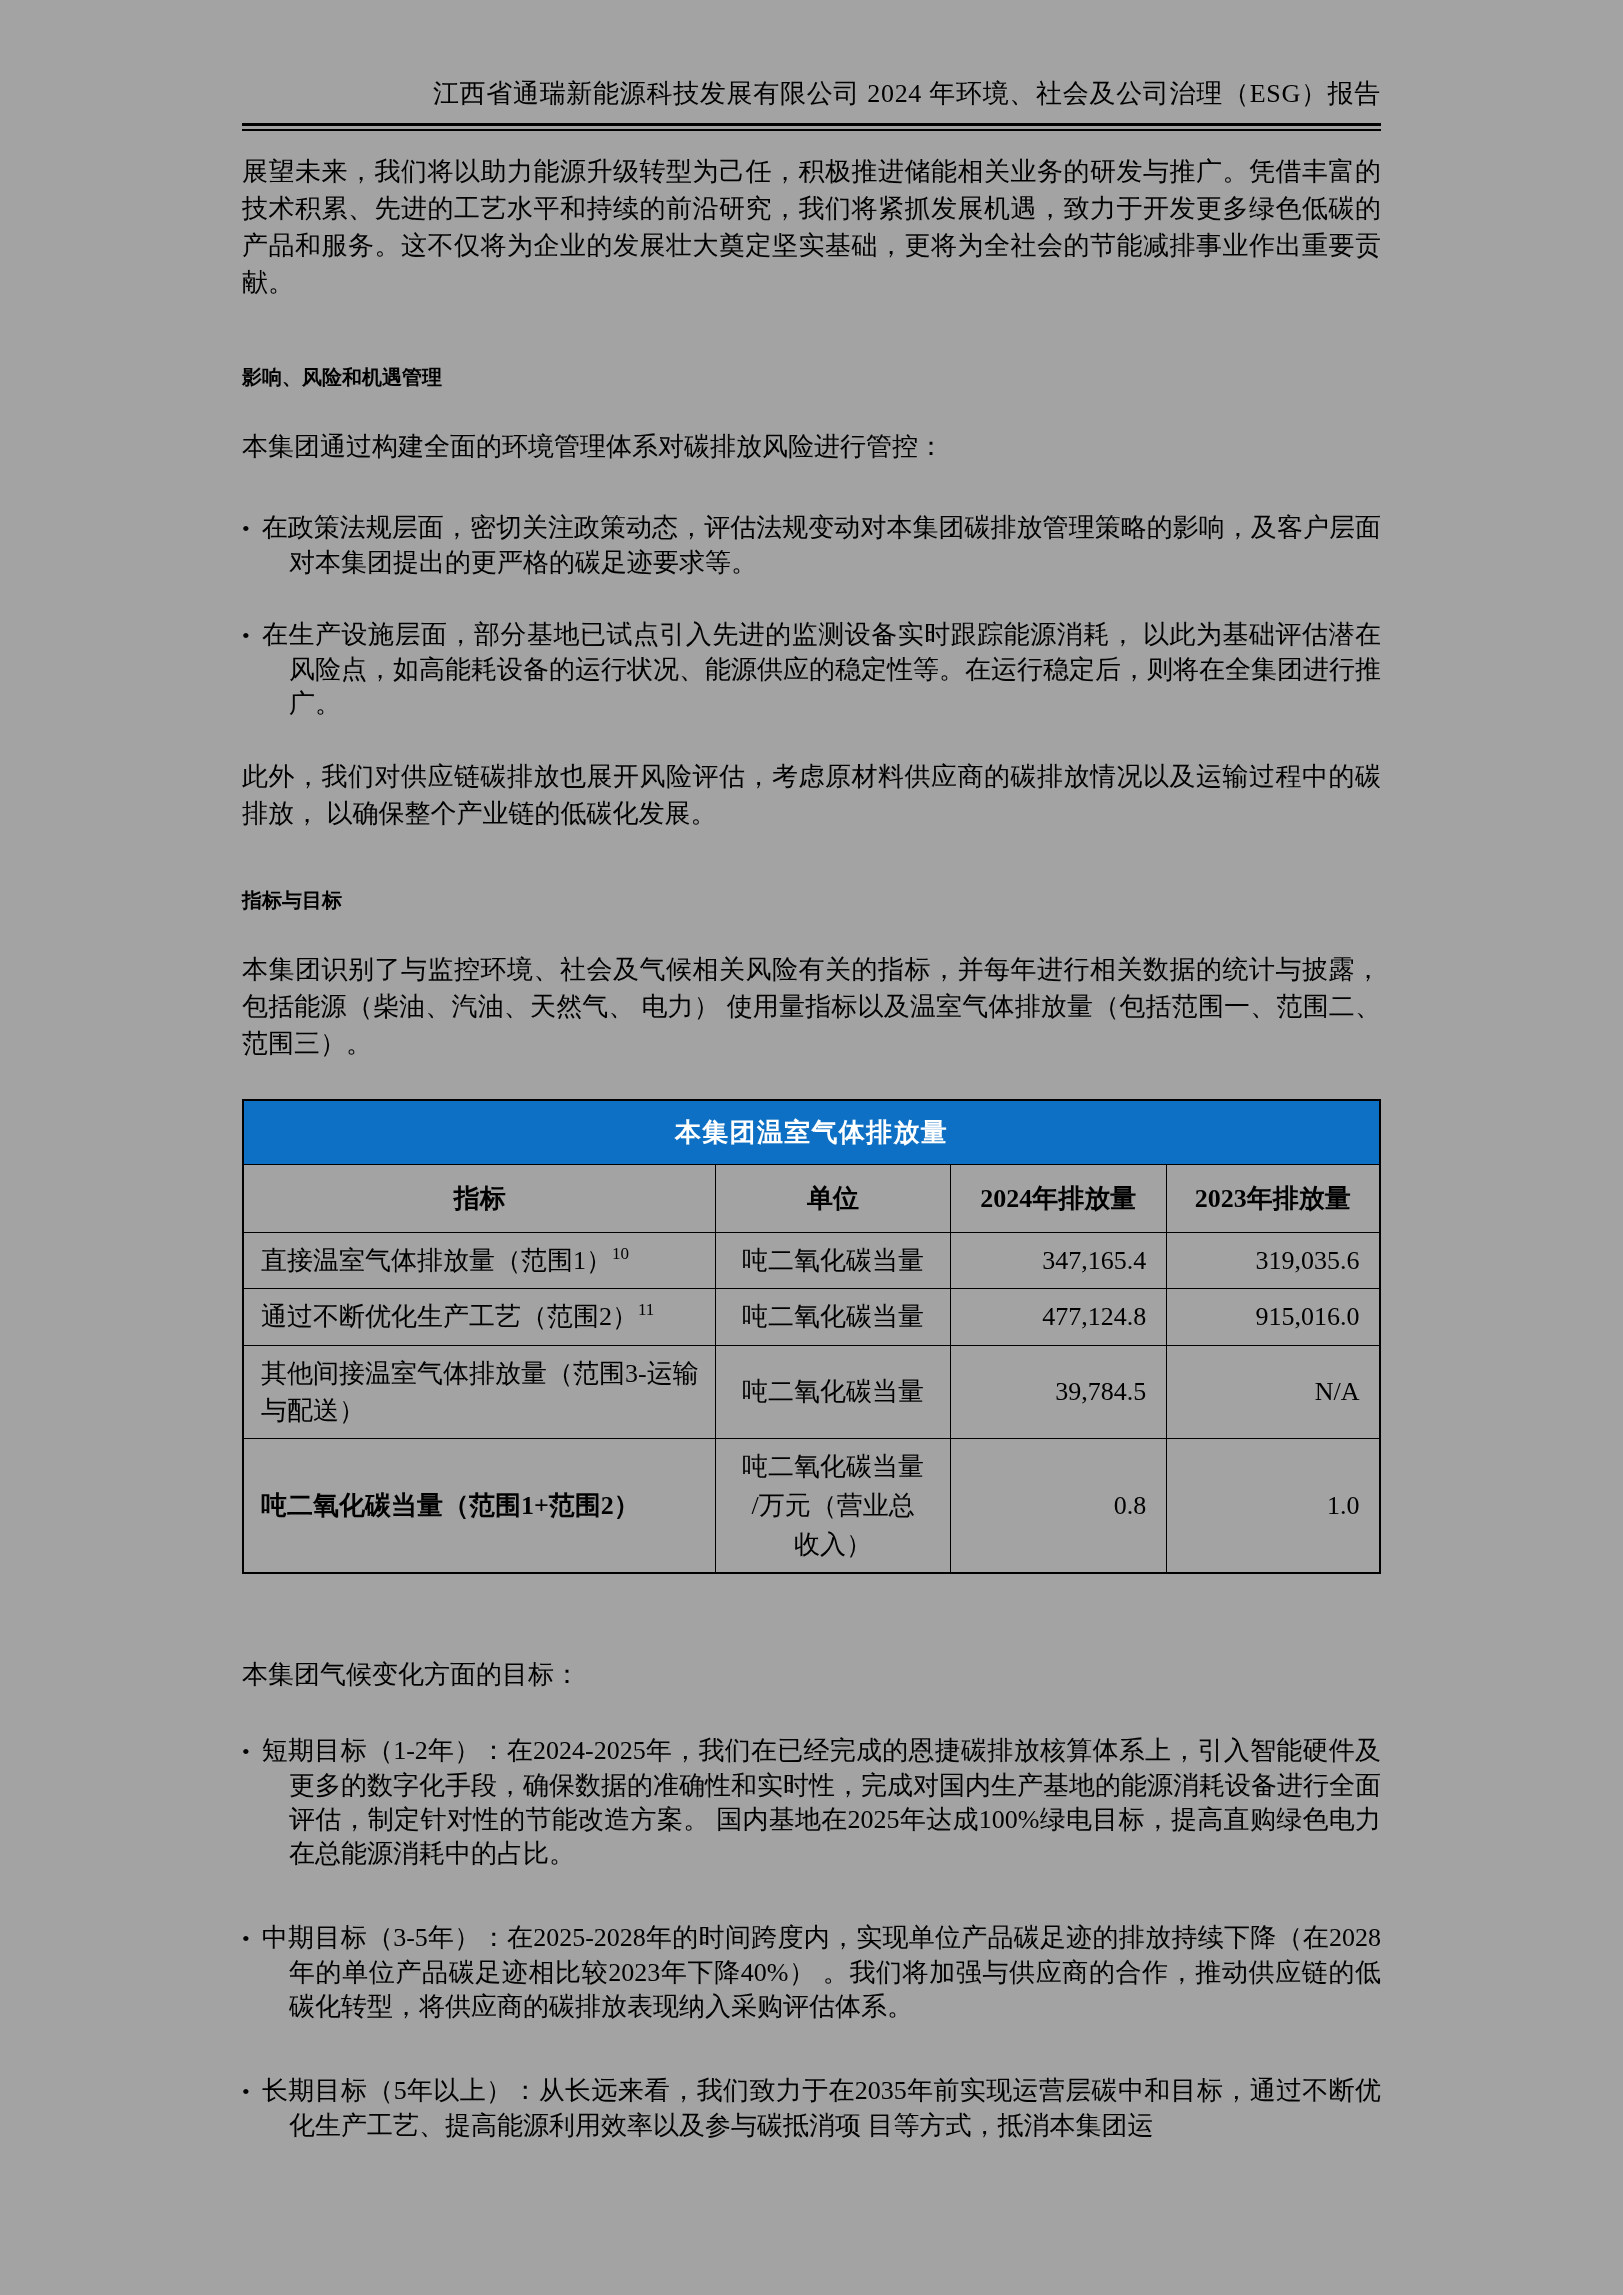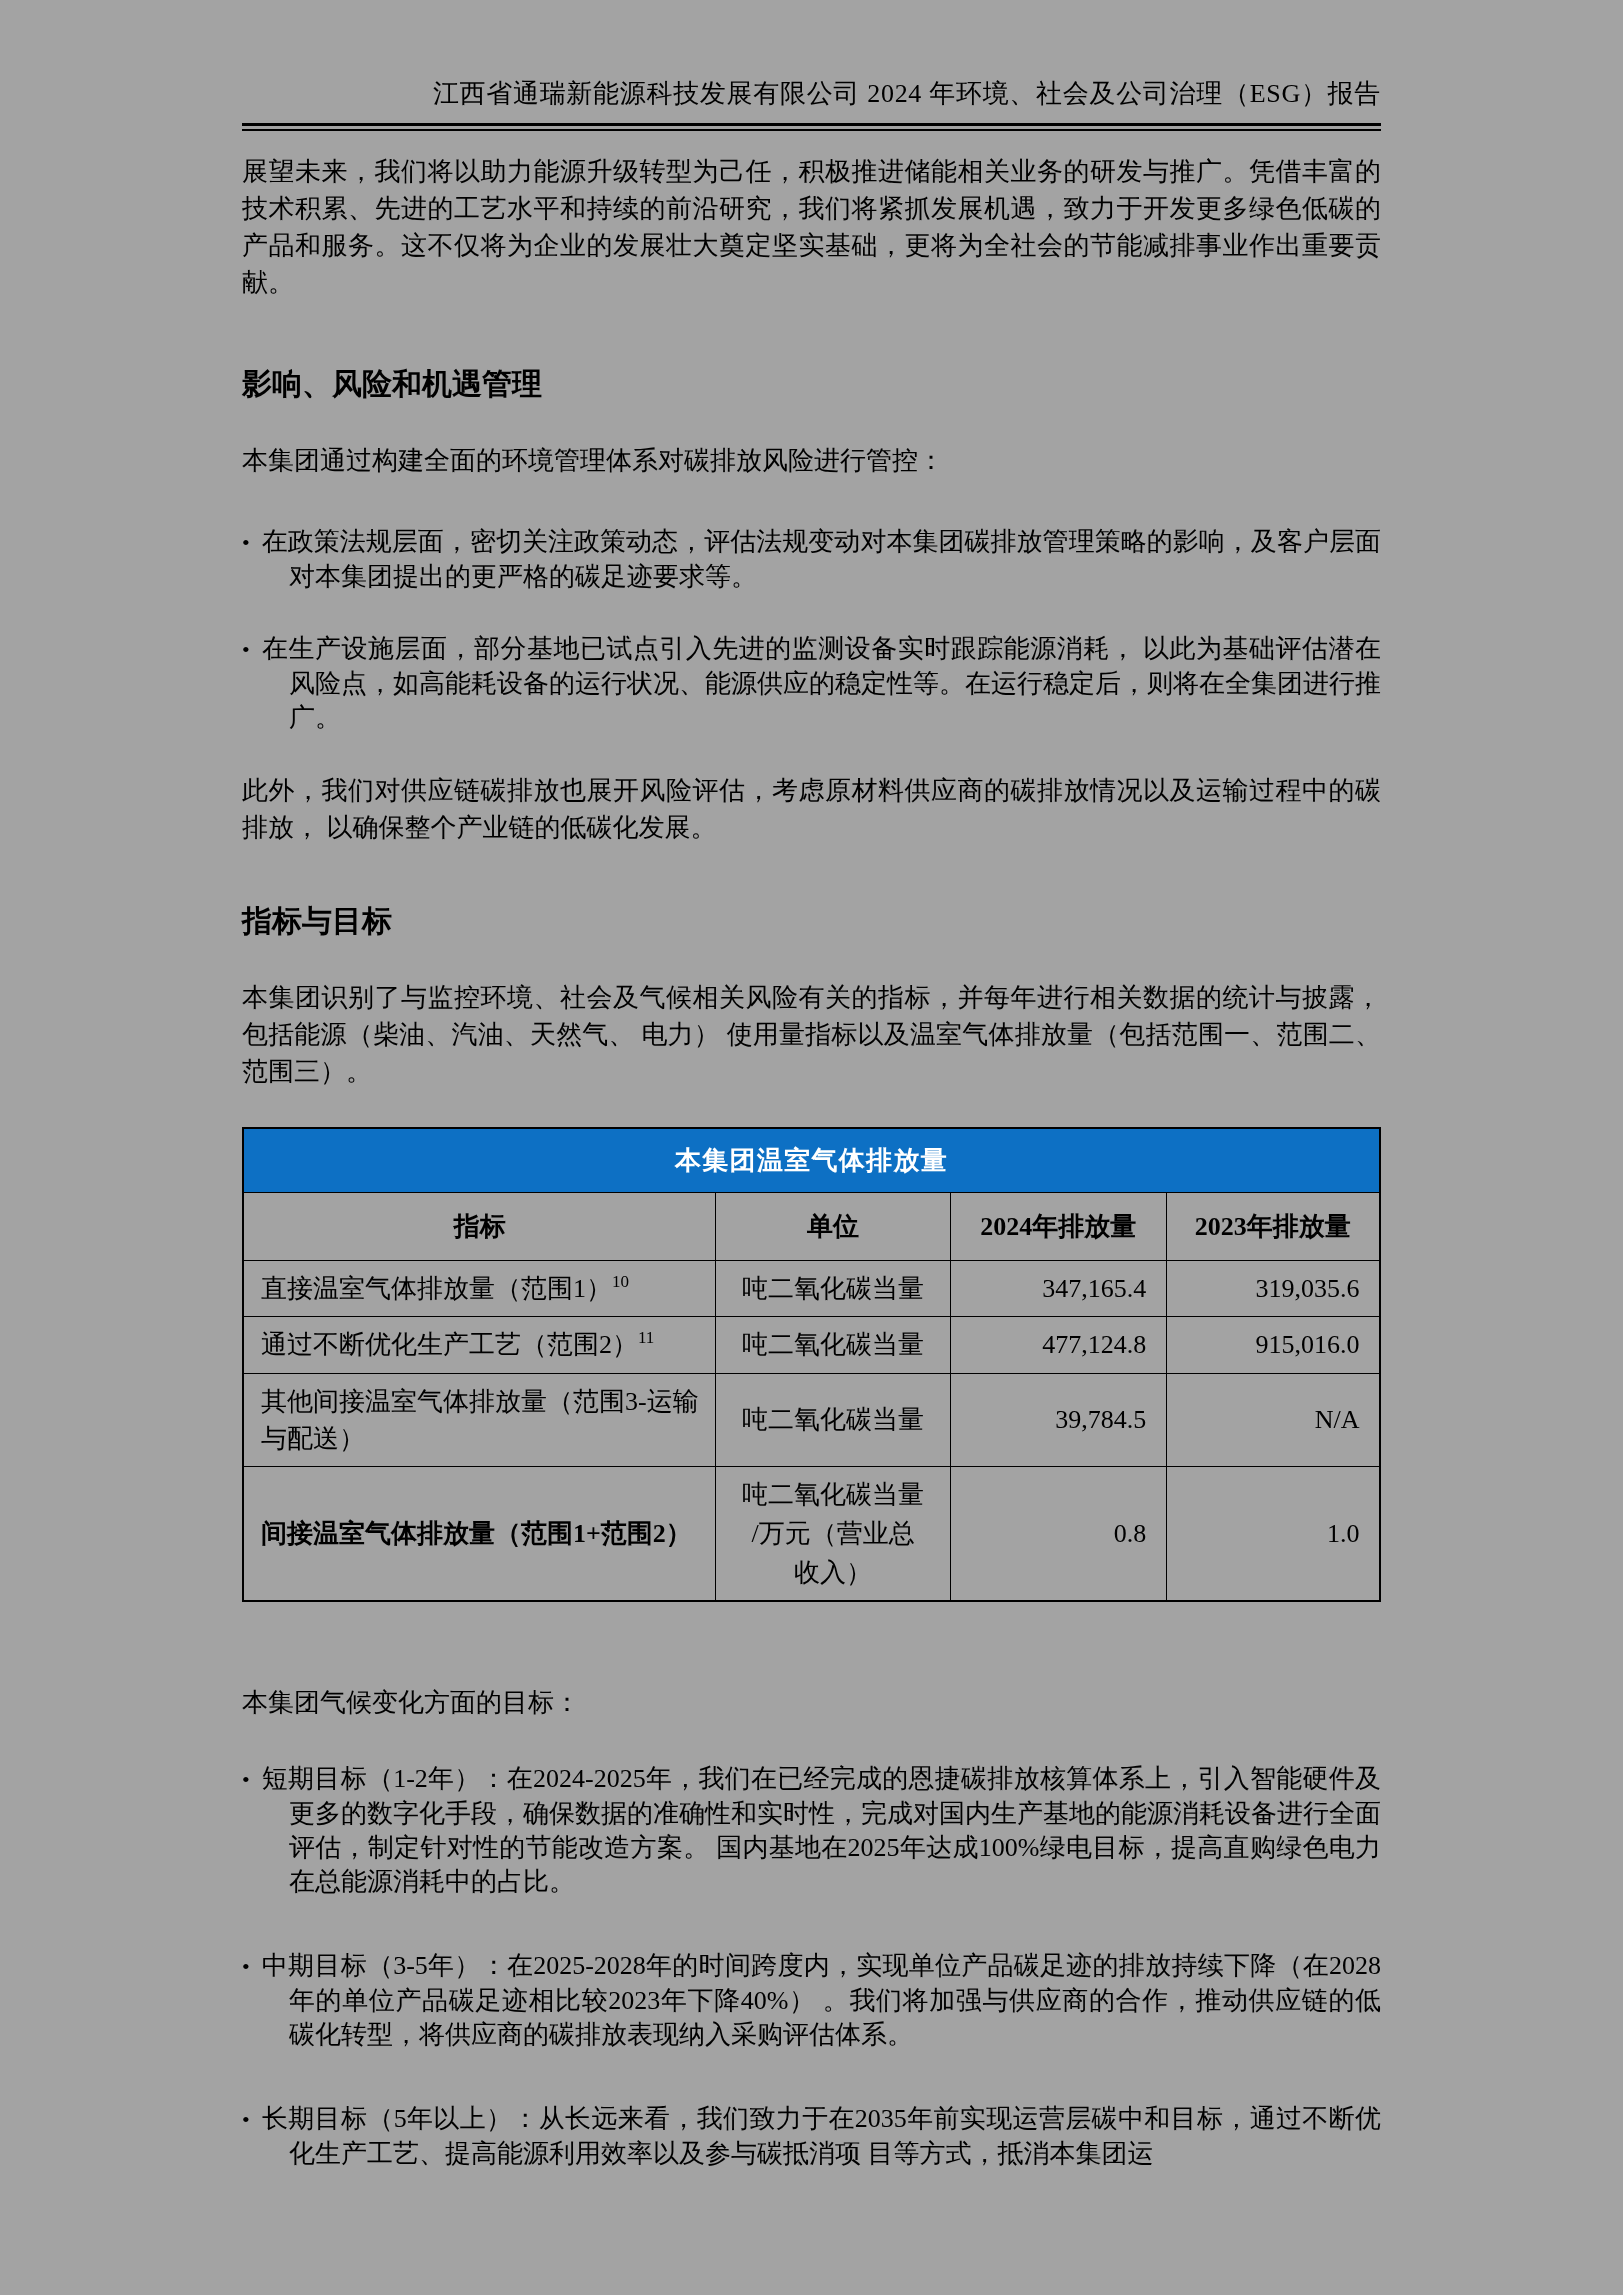--- a/index.html
+++ b/index.html
@@ -34,21 +34,21 @@
   .rule-thin  { height: 1.3px; background: var(--ink); margin-top: 3.3px; }
   
   .para {
     font-size: 26px;
     line-height: 37px;
     text-align: justify;
     margin-top: 37px;
   }
   .para.intro { margin-top: 22px; }
   .heading {
-    font-size: 30px;
+    font-size: 20px;
     font-weight: bold;
     margin-top: 63px;
   }
   .heading.metrics { margin-top: 55px; }
   .bullet-list { margin-top: 46px; list-style: none; }
   .bullet-list.goals { margin-top: 41px; }
   .bullet-item {
     font-size: 26px;
     line-height: 34px;
     text-align: justify;
@@ -175,21 +175,21 @@
           <td class="cell-num">477,124.8</td>
           <td class="cell-num">915,016.0</td>
         </tr>
         <tr>
           <td class="cell-ind"><span>其他间接温室气体排放量（范围3-运输与配送）</span><sup class="fn"></sup></td>
           <td class="cell-unit">吨二氧化碳当量</td>
           <td class="cell-num">39,784.5</td>
           <td class="cell-num">N/A</td>
         </tr>
         <tr>
-          <td class="cell-ind strong"><span>间接温室气体排放量（范围1+范围2）</span><sup class="fn"></sup></td>
+          <td class="cell-ind strong"><span>吨二氧化碳当量（范围1+范围2）</span><sup class="fn"></sup></td>
           <td class="cell-unit">吨二氧化碳当量
 /万元（营业总
 收入）</td>
           <td class="cell-num">0.8</td>
           <td class="cell-num">1.0</td>
         </tr>
       </tbody>
     </table>
 
     <p class="para" style="margin-top:82px;">本集团气候变化方面的目标：</p>

